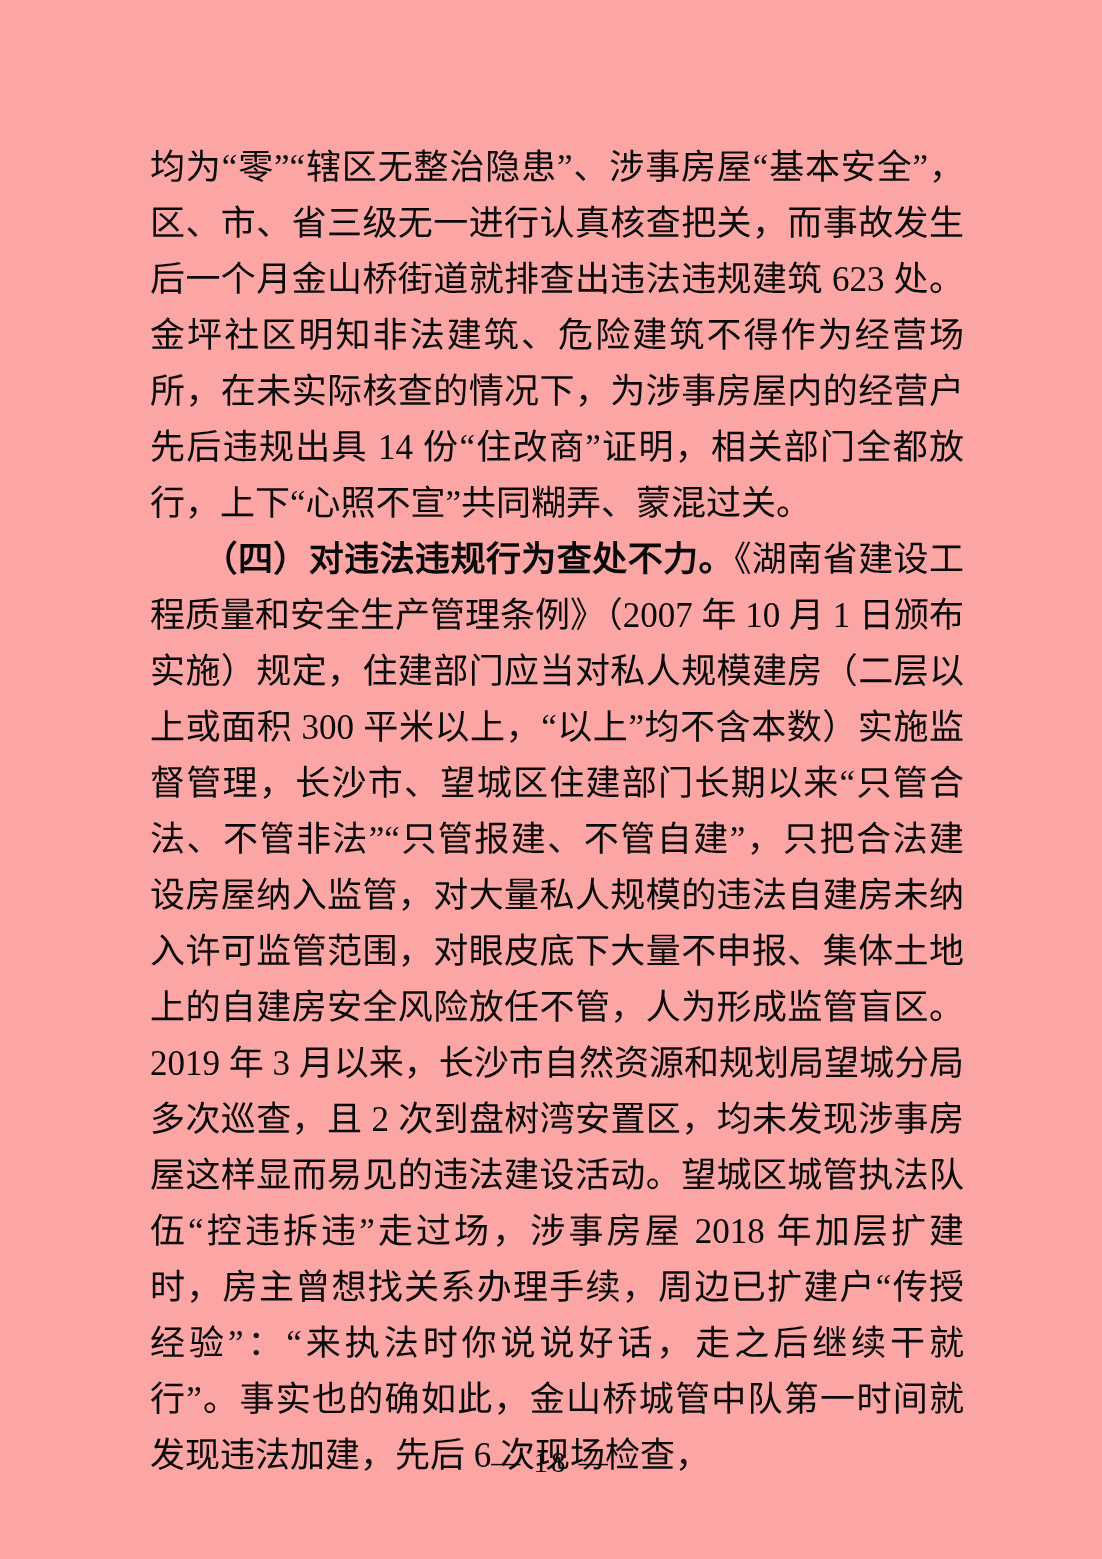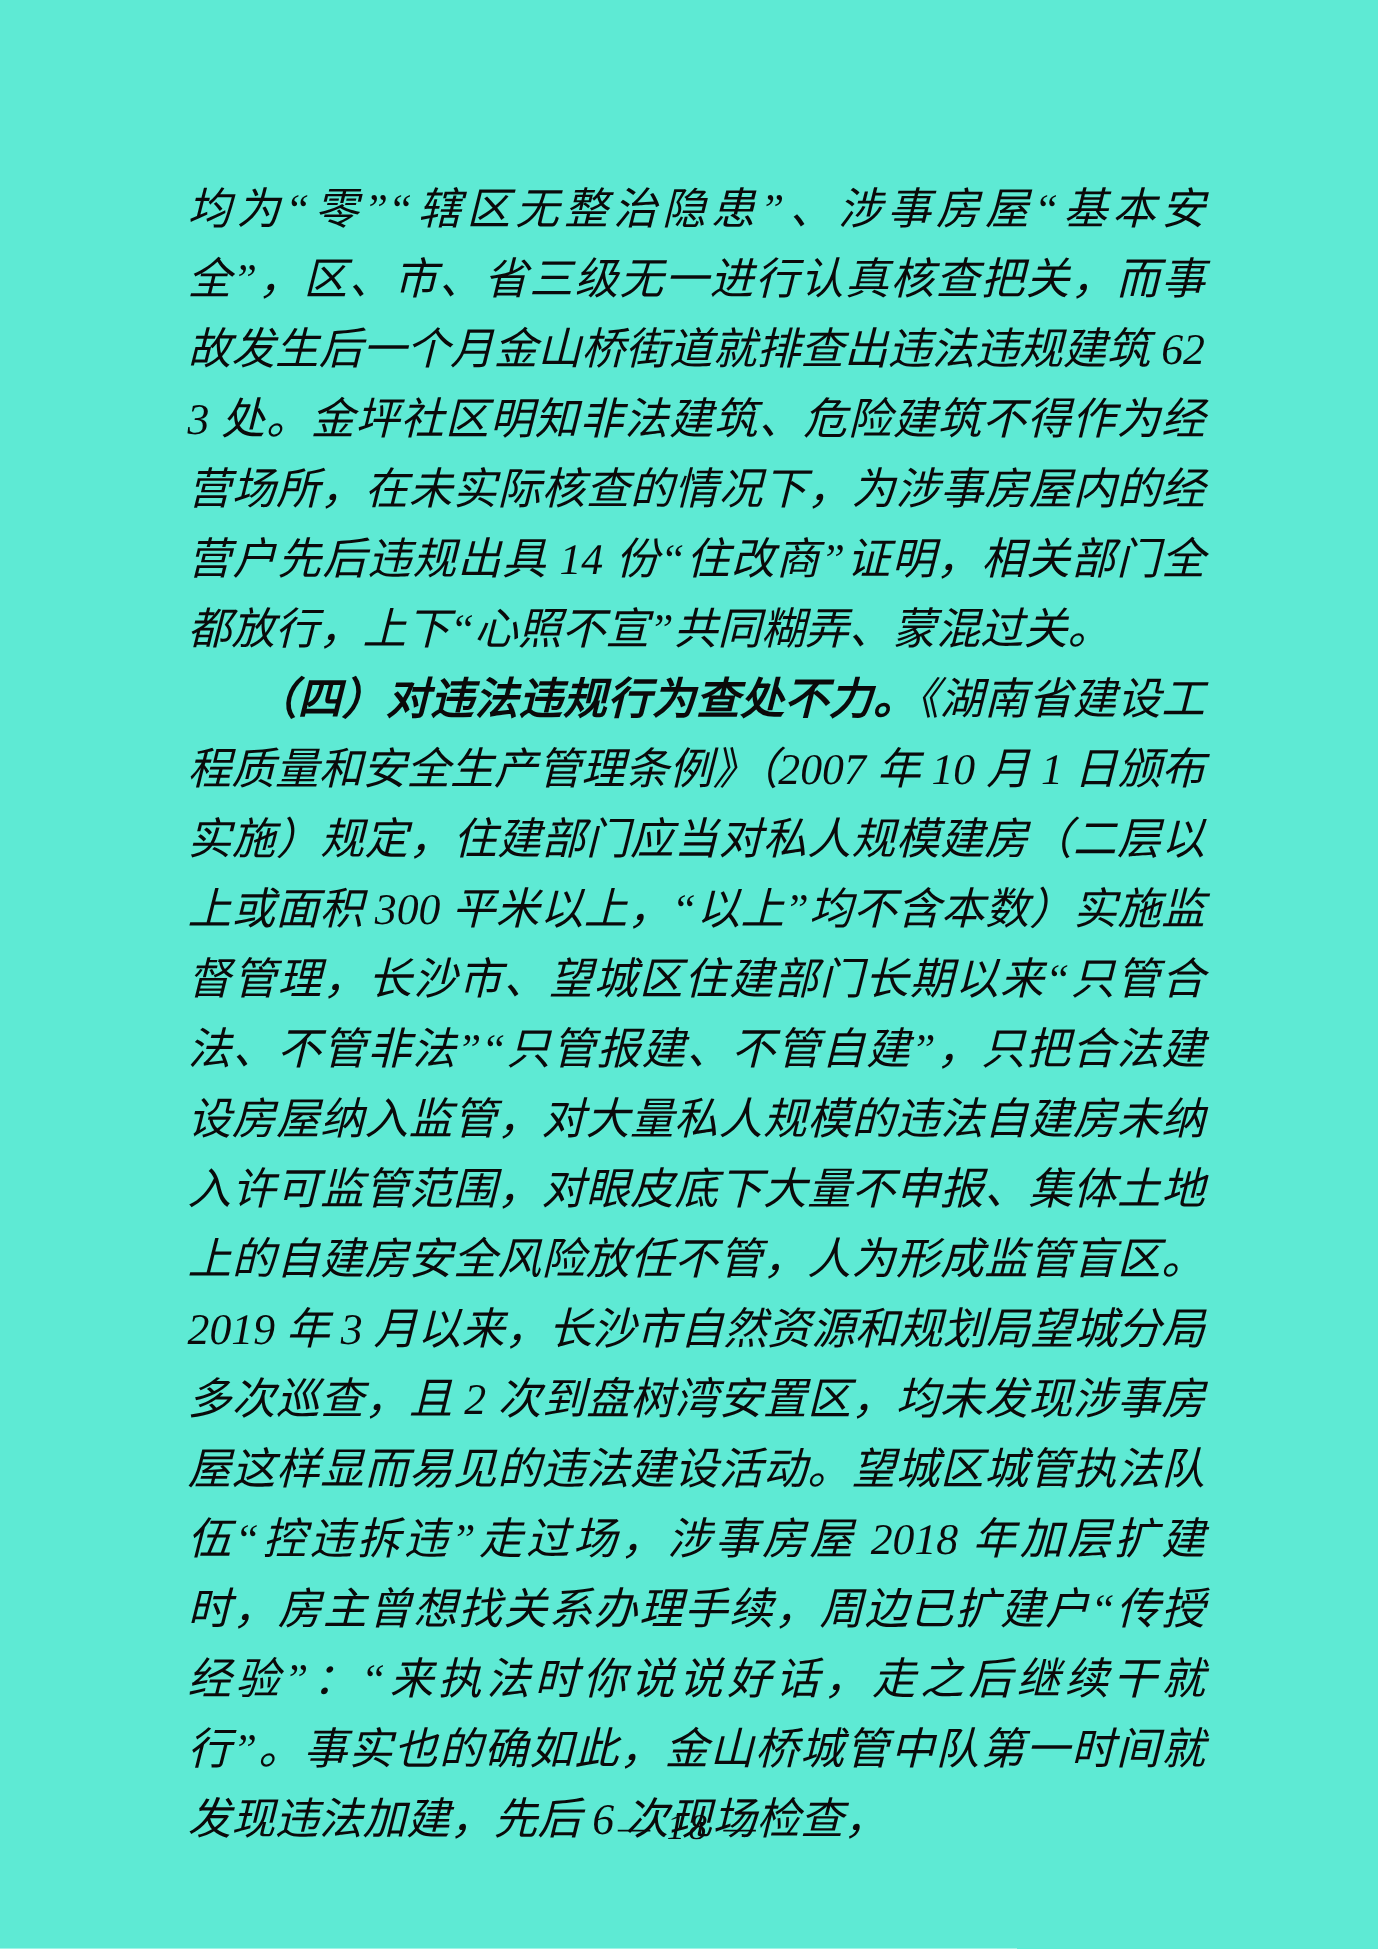--- a/index.html
+++ b/index.html
@@ -4,25 +4,24 @@
 <style>
   html, body {
     margin: 0;
     padding: 0;
     background: #ffffff;
   }
   .page {
     position: relative;
     width: 1102px;
     height: 1559px;
-    background: #5eead4;
+    background: #fca5a5;
     color: #0a0a0a;
     font-family: "Liberation Serif", "DejaVu Serif", serif;
     overflow: hidden;
-    font-style: italic;
   }
   .text-block {
     position: absolute;
     left: 150px;
     top: 140px;
     width: 814px;
     font-size: 35px;
     line-height: 56px;
     text-align: justify;
     text-justify: inter-ideograph;

